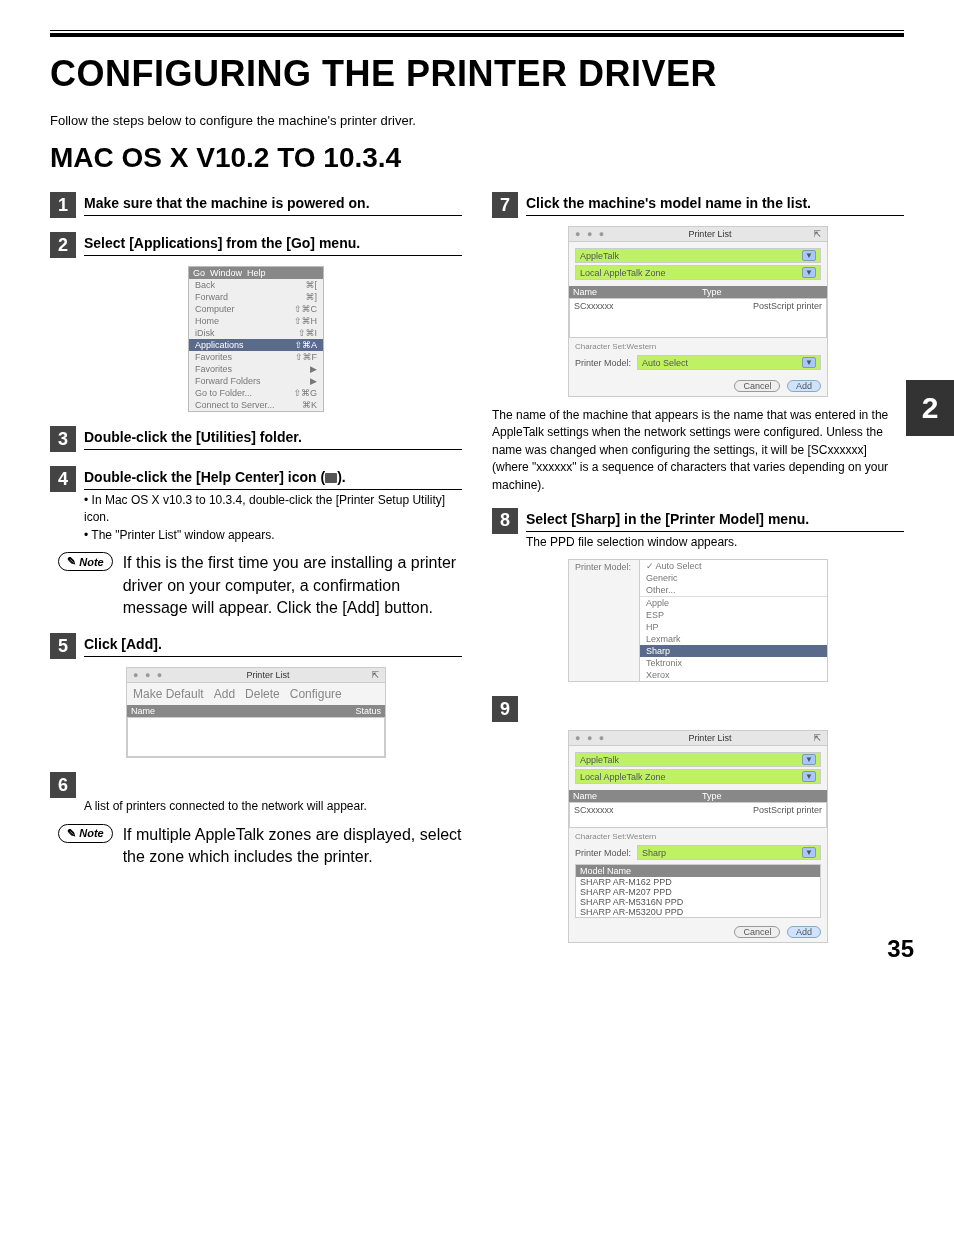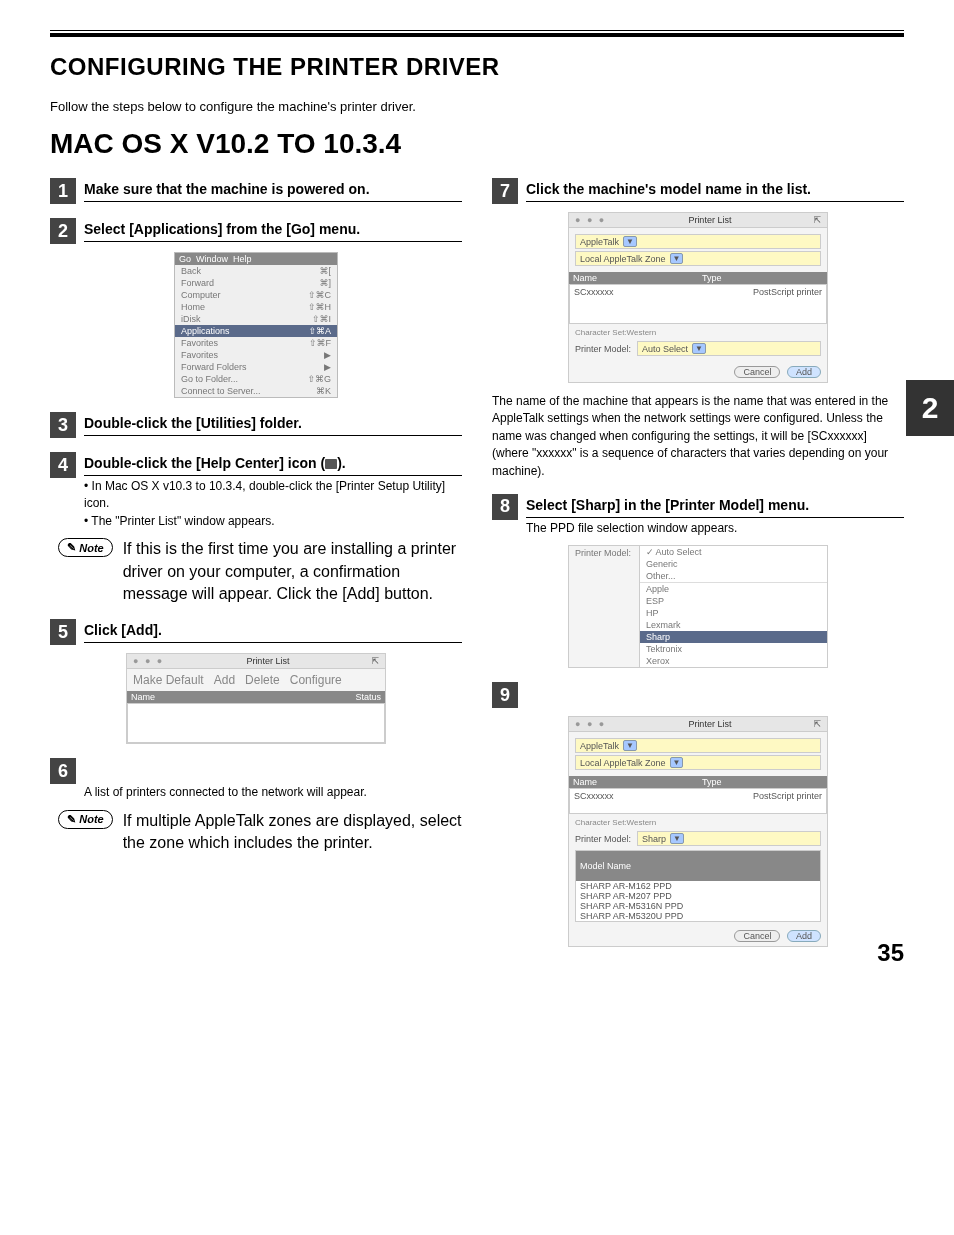--- a/index.html
+++ b/index.html
@@ -7,21 +7,21 @@
     font-family: Arial, Helvetica, sans-serif;
     background: #fff;
     color: #000;
     width: 954px;
     margin: 0 auto;
     padding: 30px 50px 20px 50px;
     position: relative;
   }
   .top-rule-thin { border-top: 1px solid #000; height: 0; margin-bottom: 2px; }
   .top-rule-thick { border-top: 4px solid #000; height: 0; margin-bottom: 16px; }
-  h1.title { font-size: 24px; font-weight: bold; letter-spacing: 0.5px; margin-bottom: 18px; }
+  h1.title { font-size: 36px; font-weight: bold; letter-spacing: 0.5px; margin-bottom: 18px; }
   p.intro { font-size: 13px; margin-bottom: 14px; }
   h2.subtitle { font-size: 28px; font-weight: bold; margin-bottom: 18px; }
   .columns { display: flex; gap: 30px; }
   .col { flex: 1; }
   .step { margin-bottom: 14px; }
   .step-head { display: flex; align-items: flex-start; }
   .step-num {
     width: 26px; height: 26px;
     background: #444;
     color: #fff;
@@ -59,49 +59,49 @@
     background: #efefef;
     margin: 8px auto 10px auto;
     font-size: 9px;
     color: #666;
     display: flex;
     flex-direction: column;
   }
   .shot .bar { background: #888; color: #fff; font-size: 9px; padding: 1px 4px; }
   .shot .row { padding: 1px 6px; display:flex; justify-content:space-between; color:#777; }
   .shot .hl { background:#5a6a8a; color:#fff; }
-  .shot-small { width: 164px; }
-  .footer-num { position: absolute; bottom: 14px; right: 50px; font-size: 24px; font-weight: bold; }
+  .shot-small { width: 136px; }
+  .footer-num { position: absolute; bottom: 14px; right: 40px; font-size: 24px; font-weight: bold; }
   .side-tab {
     position: absolute;
     right: 0; top: 380px;
     width: 48px; height: 56px;
     background: #333; color: #fff;
     font-size: 30px; font-weight: bold;
     display: flex; align-items: center; justify-content: center;
   }
   .printer-icon { display:inline-block; width:12px; height:10px; background:#555; border-radius:1px; vertical-align:-1px; }
 
   
   .plist { width: 260px; background:#f4f4f4; border:1px solid #ccc; margin:8px auto 10px; font-size:9px; color:#555; }
   .plist .titlebar { display:flex; justify-content:space-between; padding:2px 6px; background:#e6e6e6; border-bottom:1px solid #ccc;}
   .plist .titlebar .t { flex:1; text-align:center; color:#333; }
   .plist .dots { letter-spacing:2px; color:#999; }
   .plist .body { padding:4px 6px; }
-  .plist .field { display:flex; align-items:center; gap:4px; background:#fef9c3; border:1px solid #ccc; padding:1px 4px; margin:2px 0; justify-content:flex-start;}
+  .plist .field { display:flex; align-items:center; gap:4px; background:#bef264; border:1px solid #ccc; padding:1px 4px; margin:2px 0; justify-content:space-between;}
   .plist .pill { background:#a6c8ff; border:1px solid #89a; border-radius:2px; padding:0 2px; font-size:8px;}
   .plist .cols { display:flex; background:#888; color:#fff; }
   .plist .cols div { flex:1; padding:1px 4px; font-size:9px; }
   .plist .listarea { background:#fff; border:1px solid #ccc; height:40px; padding:2px 4px;}
   .plist .btns { text-align:right; padding:4px 6px; }
   .plist .btn { display:inline-block; border:1px solid #999; border-radius:8px; padding:0 8px; background:#eee; margin-left:4px; font-size:9px; }
   .plist .btn.primary { background:#cfe3ff; border-color:#8ab; }
   .plist .modelrow { display:flex; gap:6px; align-items:center; margin-top:2px;}
   .plist .modellist { background:#fff; border:1px solid #ccc; margin-top:2px; }
-  .plist .modellist .mh { background:#888;color:#fff;padding:10px 4px; }
+  .plist .modellist .mh { background:#888;color:#fff;padding:1px 4px; }
   .plist .modellist div { padding:0 4px; }
 
   .pm { width:260px; background:#f4f4f4; border:1px solid #ccc; margin:8px auto 10px; font-size:9px; color:#555;}
   .pm .row { display:flex; }
   .pm .lab { width:70px; padding:2px 6px; color:#777;}
   .pm .opts { flex:1; background:#fff; border-left:1px solid #ccc;}
   .pm .opts div { padding:1px 6px; color:#777;}
   .pm .opts .sel { background:#5a6a8a; color:#fff;}
   .pm .opts .chk::before { content:"✓ "; }
 </style>

